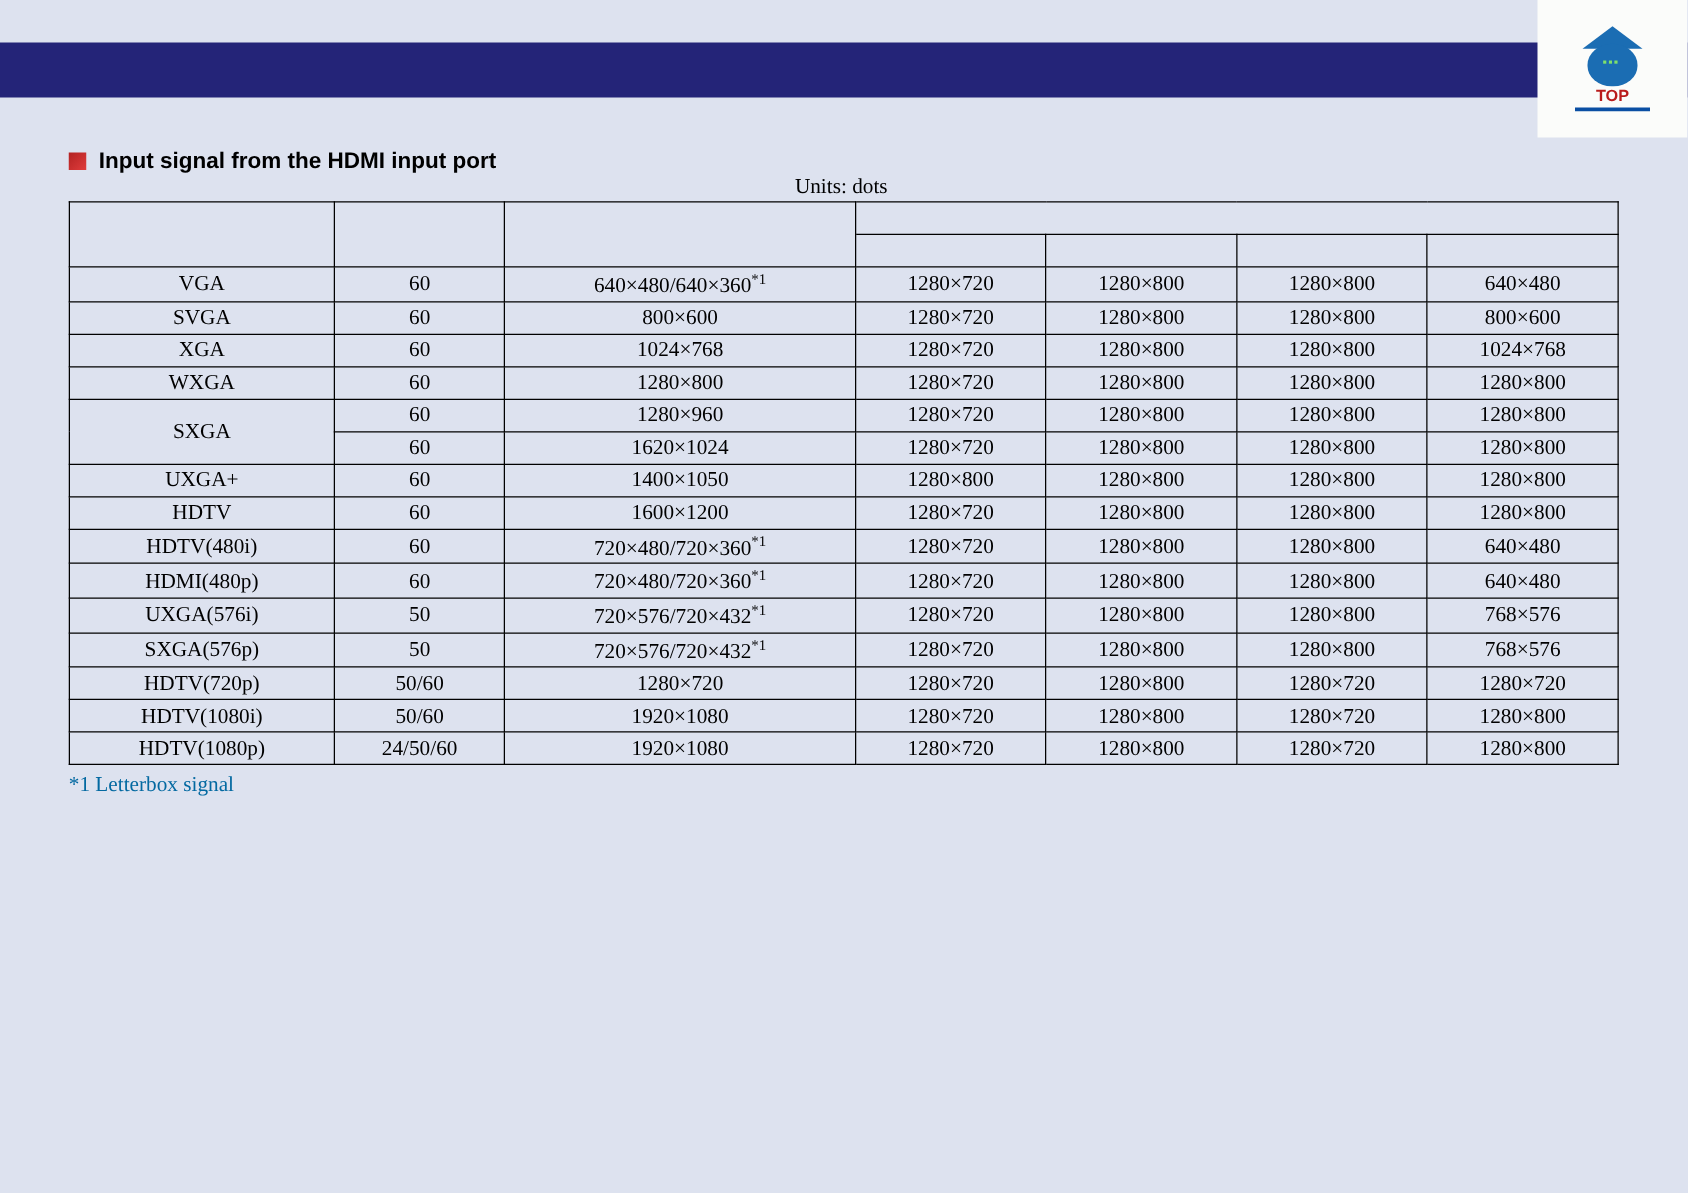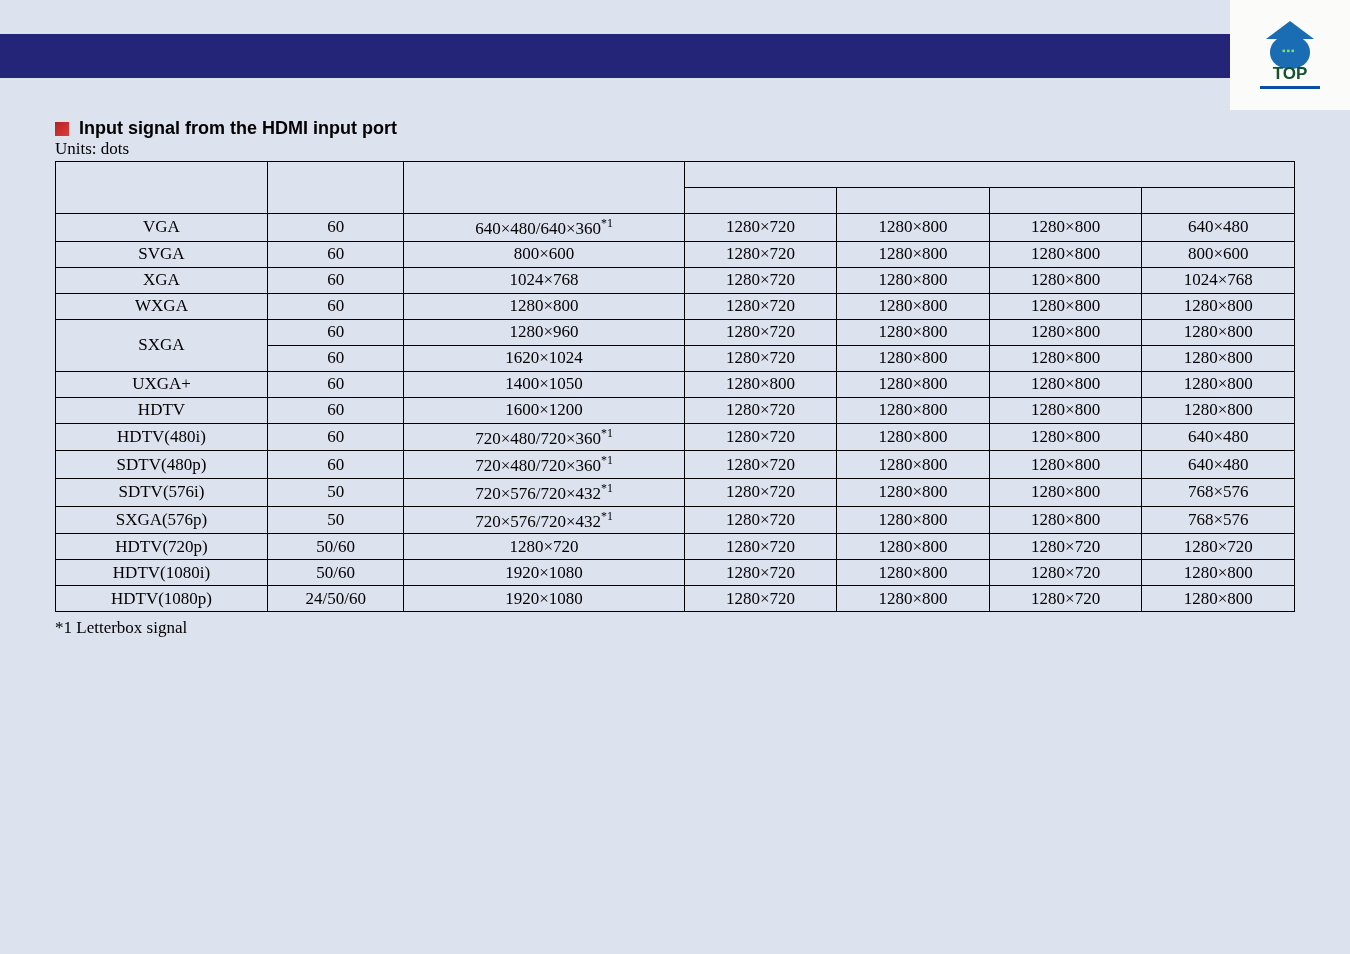--- a/index.html
+++ b/index.html
@@ -66,22 +66,22 @@
     font-size: 10px;
     letter-spacing: 1px;
   }
   .top-label {
     position: absolute;
     bottom: -2px;
     width: 60px;
     text-align: center;
     font-family: Arial, sans-serif;
     font-weight: bold;
-    font-size: 17px;
-    color: #14532d;
+    font-size: 13px;
+    color: #b91c1c;
     border-bottom: 3px solid #0a4fa3;
     padding-bottom: 2px;
   }
   .content {
     padding: 40px 55px 0 55px;
   }
   .section-title {
     display: flex;
     align-items: center;
   }
@@ -91,21 +91,21 @@
     background: linear-gradient(135deg, #b22222, #e03c3c);
     margin-right: 10px;
   }
   .title-text {
     font-family: Arial, Helvetica, sans-serif;
     font-weight: bold;
     font-size: 18px;
     color: #000;
   }
   .units {
-    text-align: left;
+    text-align: center;
     font-size: 17px;
     color: #000;
     margin-bottom: 2px;
     padding-right: 4px;
   }
   table {
     width: 100%;
     border-collapse: collapse;
     border: 1px solid #7f1d1d;
     font-size: 17px;
@@ -123,21 +123,21 @@
   }
   .rowspan-cell {
     vertical-align: middle;
   }
   sup {
     font-size: 0.7em;
     vertical-align: super;
   }
   .footnote {
     font-size: 17px;
-    color: #000000;
+    color: #0369a1;
     margin-top: 6px;
   }
 </style>
 </head>
 <body>
 
 <div class="header-bar"></div>
 
 <div class="top-icon-wrap">
   <div class="top-icon">
@@ -249,30 +249,30 @@
         <tr>
           <td>HDTV(480i)</td>
           <td>60</td>
           <td>720×480/720×360<sup>*1</sup></td>
           <td>1280×720</td>
           <td>1280×800</td>
           <td>1280×800</td>
           <td>640×480</td>
         </tr>
         <tr>
-          <td>SDTV(480p)</td>
+          <td>HDMI(480p)</td>
           <td>60</td>
           <td>720×480/720×360<sup>*1</sup></td>
           <td>1280×720</td>
           <td>1280×800</td>
           <td>1280×800</td>
           <td>640×480</td>
         </tr>
         <tr>
-          <td>SDTV(576i)</td>
+          <td>UXGA(576i)</td>
           <td>50</td>
           <td>720×576/720×432<sup>*1</sup></td>
           <td>1280×720</td>
           <td>1280×800</td>
           <td>1280×800</td>
           <td>768×576</td>
         </tr>
         <tr>
           <td>SXGA(576p)</td>
           <td>50</td>

